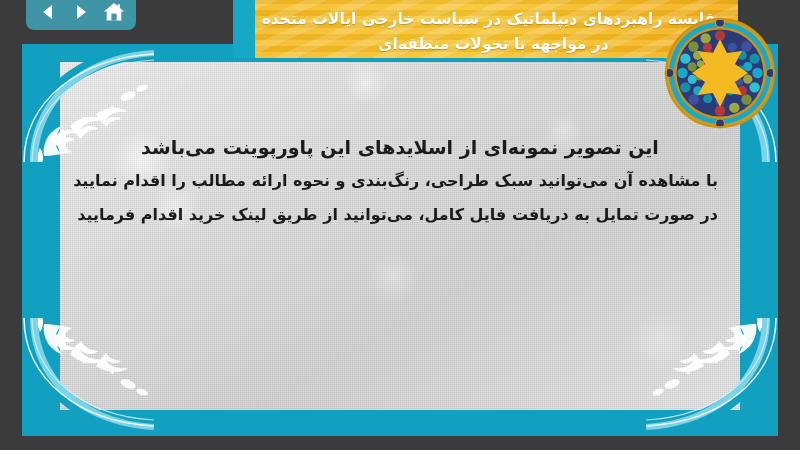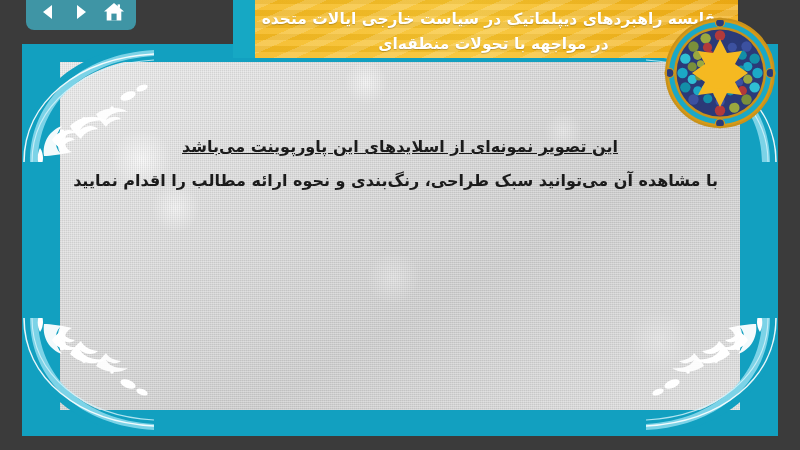--- a/index.html
+++ b/index.html
@@ -164,21 +164,21 @@
     z-index: 10;
   }
   #bodycopy p {
     font-family: "DejaVu Sans", sans-serif;
     font-size: 16px;
     line-height: 34px;
     color: #1b1b1b;
     font-weight: bold;
     white-space: nowrap;
   }
-  #bodycopy p.l1 { font-size: 16px; text-decoration: underline; }
+  #bodycopy p.l1 { font-size: 19px; }
 </style>
 </head>
 <body>
 
 <div id="stage">
 
   <div id="navbar">
     <div class="navbtn">
       <span>
         <svg width="20" height="20" viewBox="0 0 20 20">
@@ -276,20 +276,21 @@
         <path d="M0,118 C0,52 52,4 132,0 L132,14 C60,18 14,60 14,118 Z" fill="#12a0c0"></path>
         <path d="M8,118 C8,56 58,10 132,6 L132,12 C62,16 16,60 16,118 Z" fill="#8fdced" opacity=".85"></path>
         <path d="M2,118 C2,58 56,14 132,10" stroke="#ffffff" stroke-width="1.6" fill="none" opacity=".9"></path>
         <path d="M10,118 C10,62 60,20 132,16" stroke="#d8f4fb" stroke-width="1.1" fill="none" opacity=".8"></path>
       </svg>
     </div>
 
     <div id="bodycopy">
       <p class="l1">این تصویر نمونه‌ای از اسلایدهای این پاورپوینت می‌باشد</p>
       <p>با مشاهده آن می‌توانید سبک طراحی، رنگ‌بندی و نحوه ارائه مطالب را اقدام نمایید</p>
+      <p>در صورت تمایل به دریافت فایل کامل، می‌توانید از طریق لینک خرید اقدام فرمایید</p>
     </div>
 
   </div>
 
   <div id="titleband">
     <div class="tealtab"></div>
     <div class="goldstripe"></div>
     <div id="titletext">مقایسه راهبردهای دیپلماتیک در سیاست خارجی ایالات متحده در مواجهه با تحولات منطقه‌ای</div>
   </div>
 

